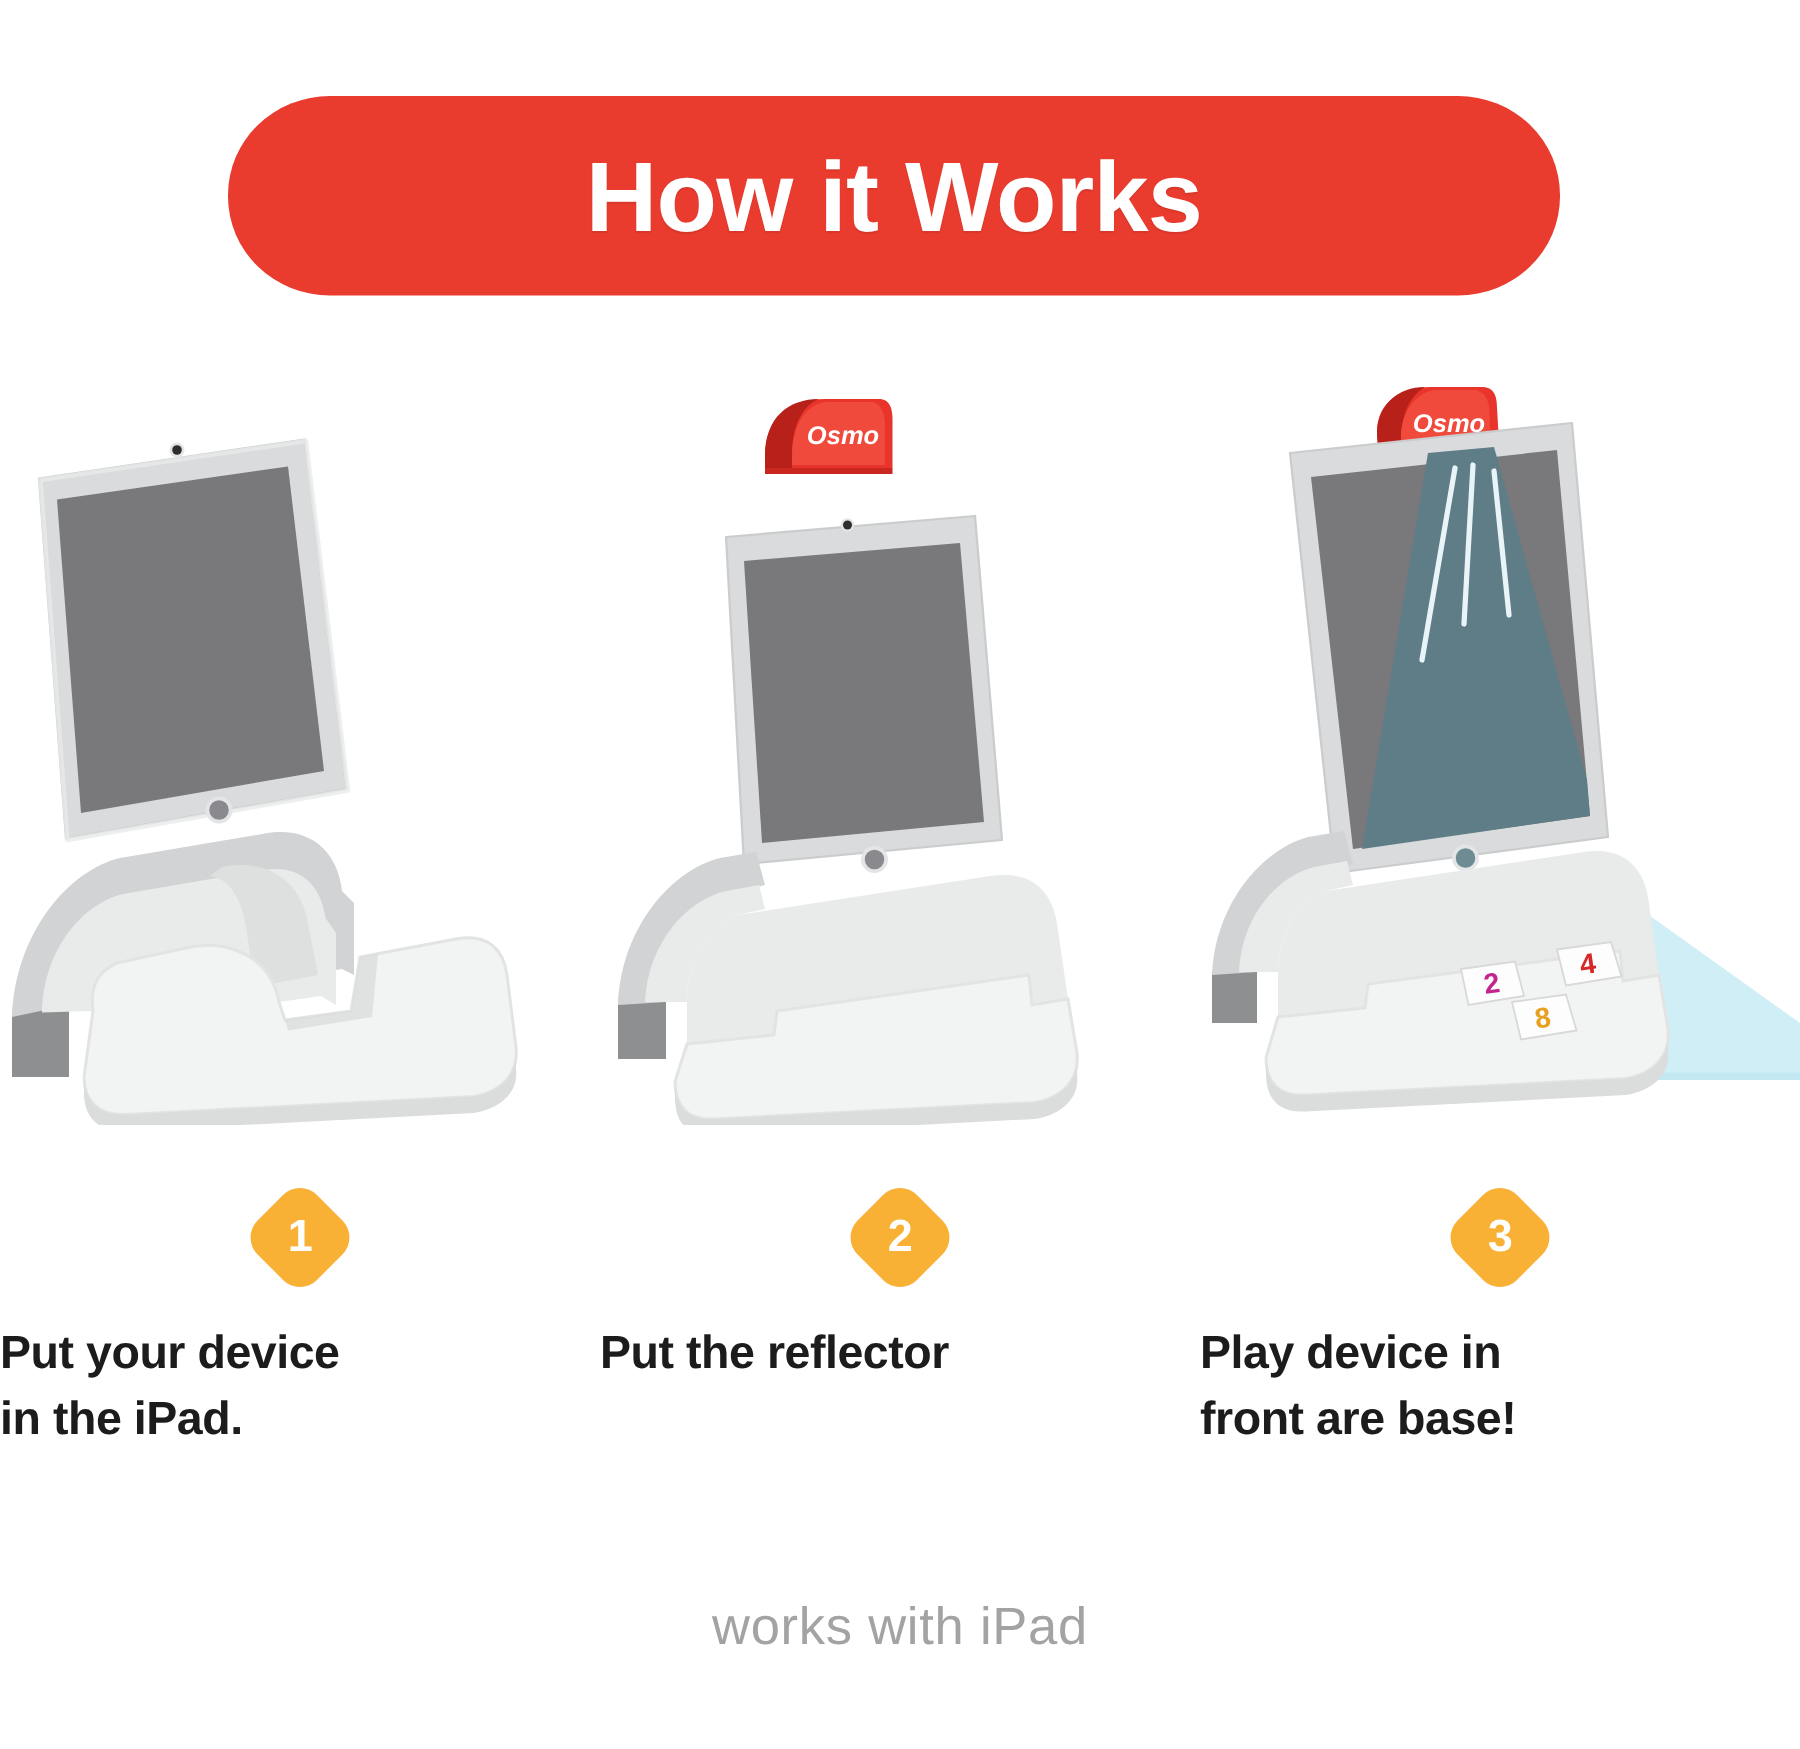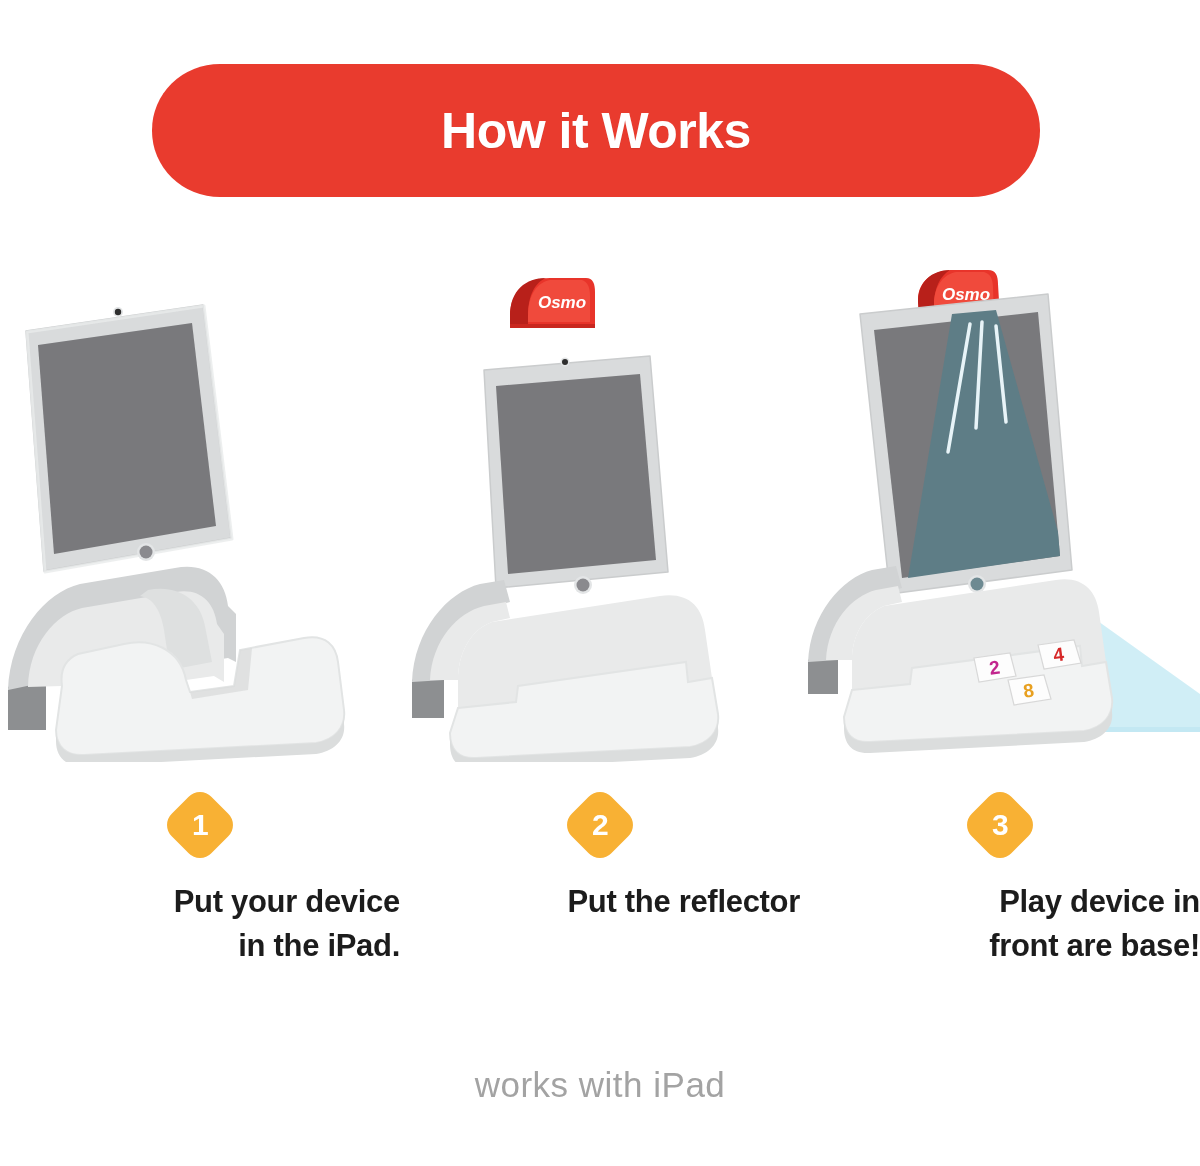--- a/index.html
+++ b/index.html
@@ -34,21 +34,21 @@
   #banner-title {
     position: absolute;
     left: 152px;
     top: 64px;
     width: 888px;
     height: 133px;
     display: flex;
     align-items: center;
     justify-content: center;
     color: #FFFFFF;
-    font-size: 50px;
+    font-size: 66px;
     font-weight: bold;
     letter-spacing: -0.5px;
     text-shadow: 0 1px 1px rgba(0,0,0,0.08);
     white-space: nowrap;
   }
 
   
   #steps {
     position: absolute;
     left: 0;
@@ -59,21 +59,21 @@
     flex-direction: row;
   }
   .step {
     position: relative;
     width: 400px;
     height: 780px;
   }
   .art {
     position: absolute;
     left: 0;
-    top: 12px;
+    top: 0;
     width: 400px;
     height: 500px;
     text-decoration: underline;
   }
   .art svg { display: block; width: 400px; height: 500px; }
 
   .badge-box {
     position: absolute;
     top: 535px;
     left: 0;
@@ -99,21 +99,21 @@
     font-size: 30px;
     font-weight: bold;
     line-height: 1;
   }
 
   .caption {
     position: absolute;
     top: 630px;
     left: 0;
     width: 400px;
-    text-align: right;
+    text-align: left;
     color: #1C1C1C;
     font-size: 31px;
     font-weight: bold;
     line-height: 1.42;
     letter-spacing: -0.3px;
   }
   .caption .l2 { display: block; }
 
   
   #footer {

